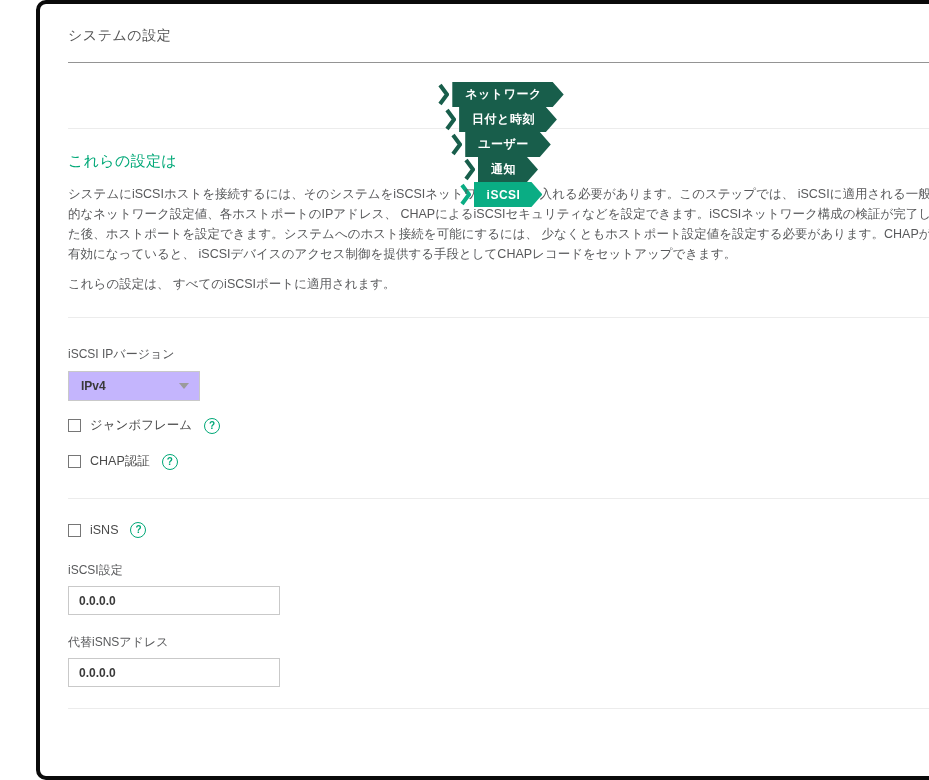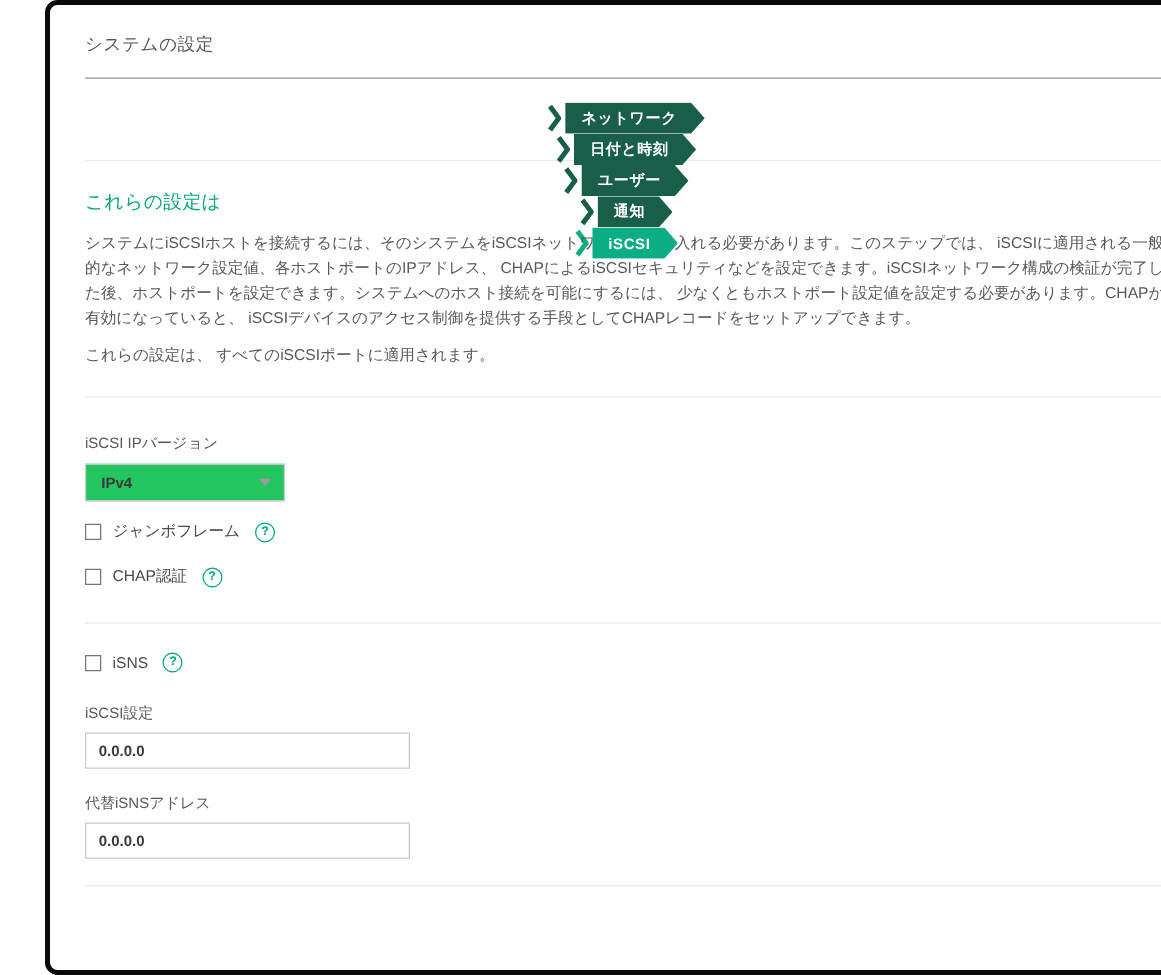--- a/index.html
+++ b/index.html
@@ -33,43 +33,43 @@
   }
   .step.done .banner { background: #185E4B; }
   .step.active .banner { background: #0AAD84; }
 
   .section-heading { margin-top: 23px; font-size: 15px; font-weight: 400; color: #00A877; letter-spacing: .3px; }
   .desc { margin-top: 13px; font-size: 12.5px; line-height: 20px; color: #58595B; }
   .note { margin-top: 10px; font-size: 12.5px; line-height: 20px; color: #58595B; }
 
   .field-label { font-size: 12px; color: #58595B; }
   .select-box {
-    margin-top: 8px; width: 160px; height: 30px;
-    border: 1px solid #c9c9c9; background: #22c55e;
+    margin-top: 8px; width: 132px; height: 30px;
+    border: 1px solid #c9c9c9; background: #c4b5fd;
     display: flex; align-items: center; justify-content: space-between;
     padding: 0 10px 0 12px; cursor: pointer;
   }
   .select-box .sel-value { font-size: 12px; font-weight: bold; color: #3a3a3a; }
   .caret { width: 0; height: 0; border-left: 5px solid transparent; border-right: 5px solid transparent; border-top: 6px solid #9b9b9b; }
 
   .check-row { display: flex; align-items: center; }
   .checkbox {
     width: 13px; height: 13px; border: 1px solid #767676; background: #fff;
     display: inline-block; flex: 0 0 auto; cursor: pointer;
   }
   .check-label { margin-left: 9px; font-size: 12.5px; color: #4a4a4a; }
   .help-icon {
     margin-left: 12px; width: 16px; height: 16px; border-radius: 50%;
     border: 1.5px solid #00A877; color: #00A877;
     font-size: 10px; font-weight: bold; line-height: 13px; text-align: center;
     display: inline-block; cursor: pointer;
   }
 
   .text-input {
-    margin-top: 7px; width: 260px; height: 29px;
+    margin-top: 7px; width: 212px; height: 29px;
     border: 1px solid #c9c9c9; background: #fff;
     font-size: 12px; font-weight: bold; color: #3a3a3a;
     padding: 0 10px; font-family: "Liberation Sans", "DejaVu Sans", sans-serif;
     display: block; outline: none;
   }
 
   .footer-row { display: flex; align-items: center; margin-top: 18px; }
   .btn-annotation {
     border: 2px solid #EE2C24; border-radius: 5px; padding: 2px; margin-left: 3px;
   }

